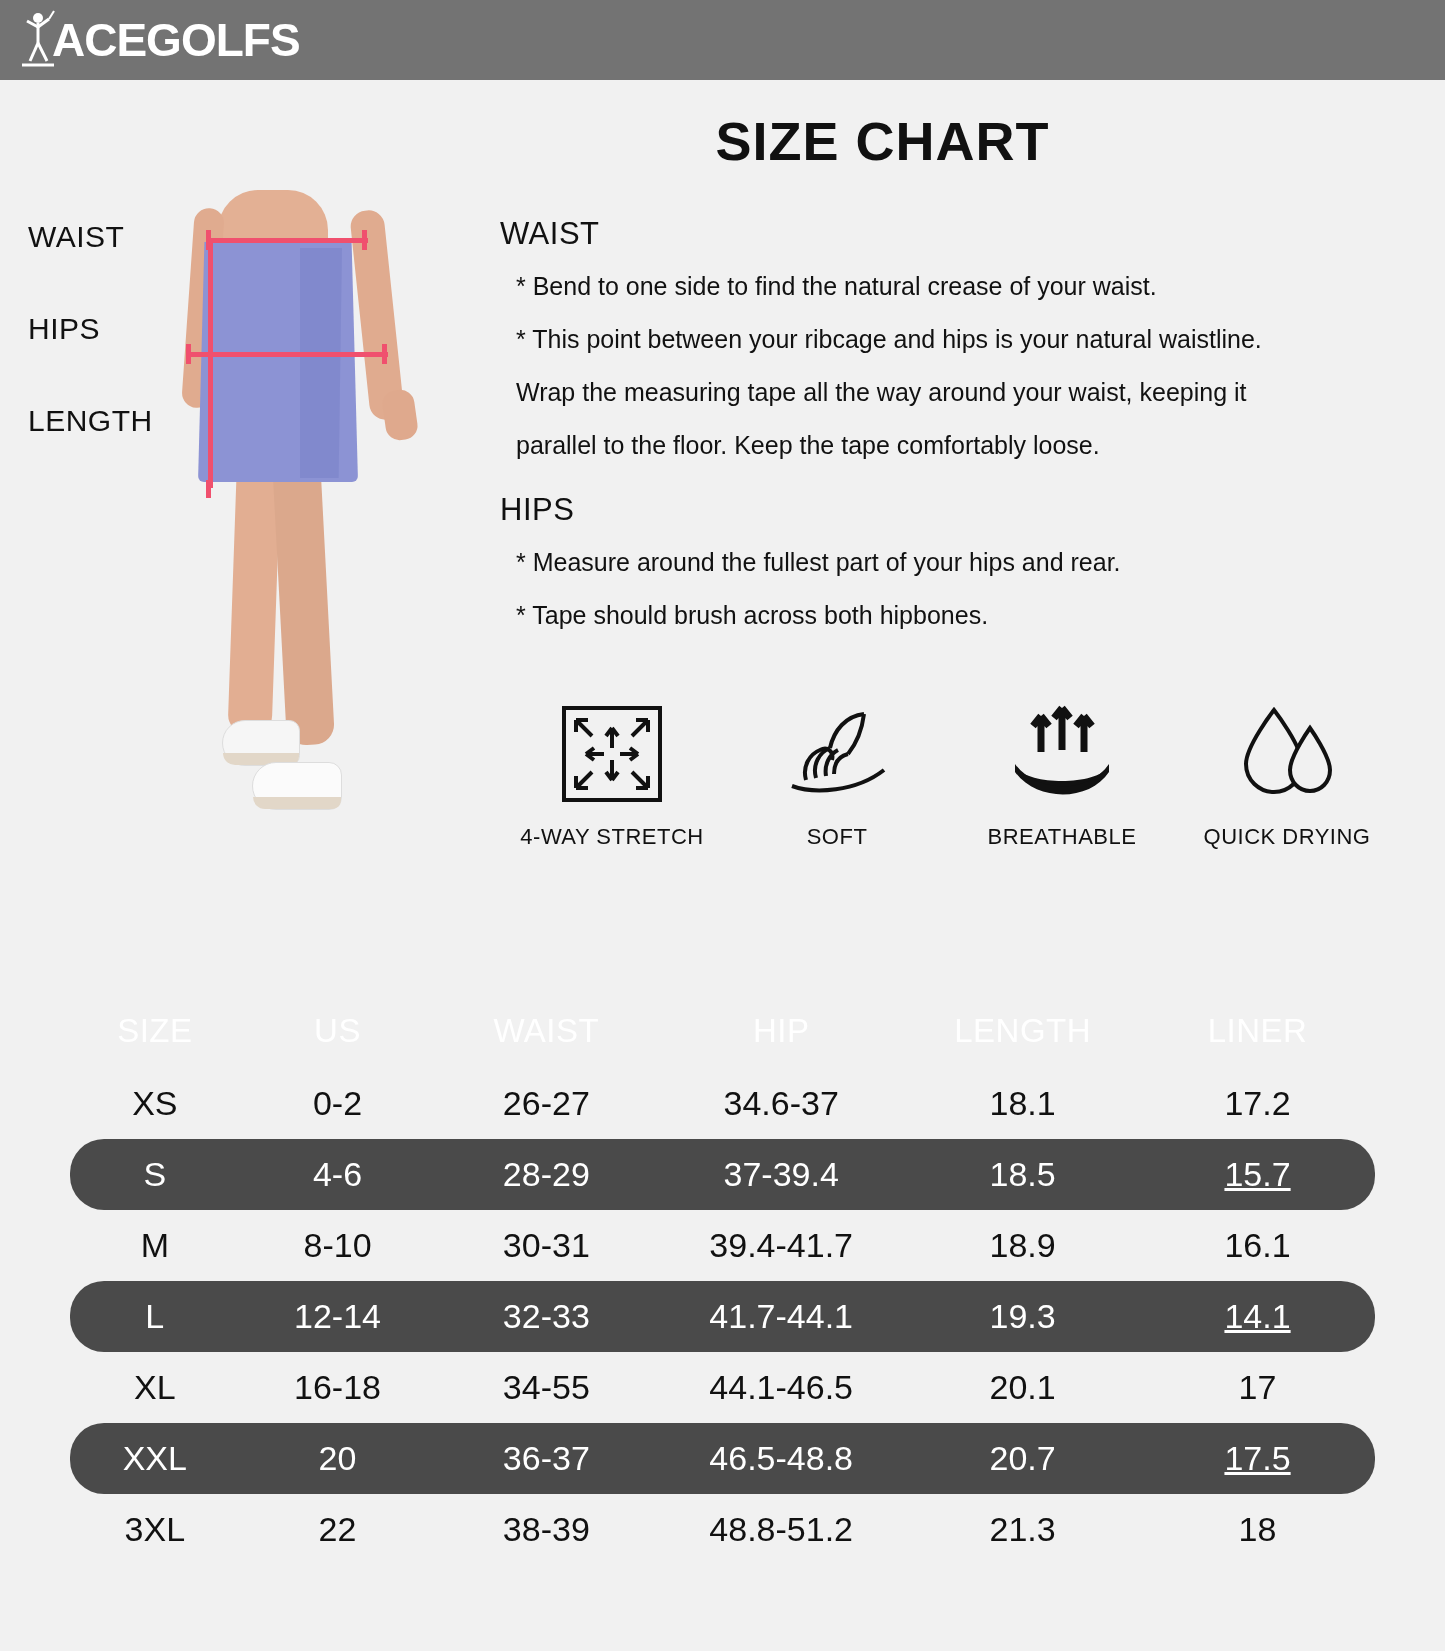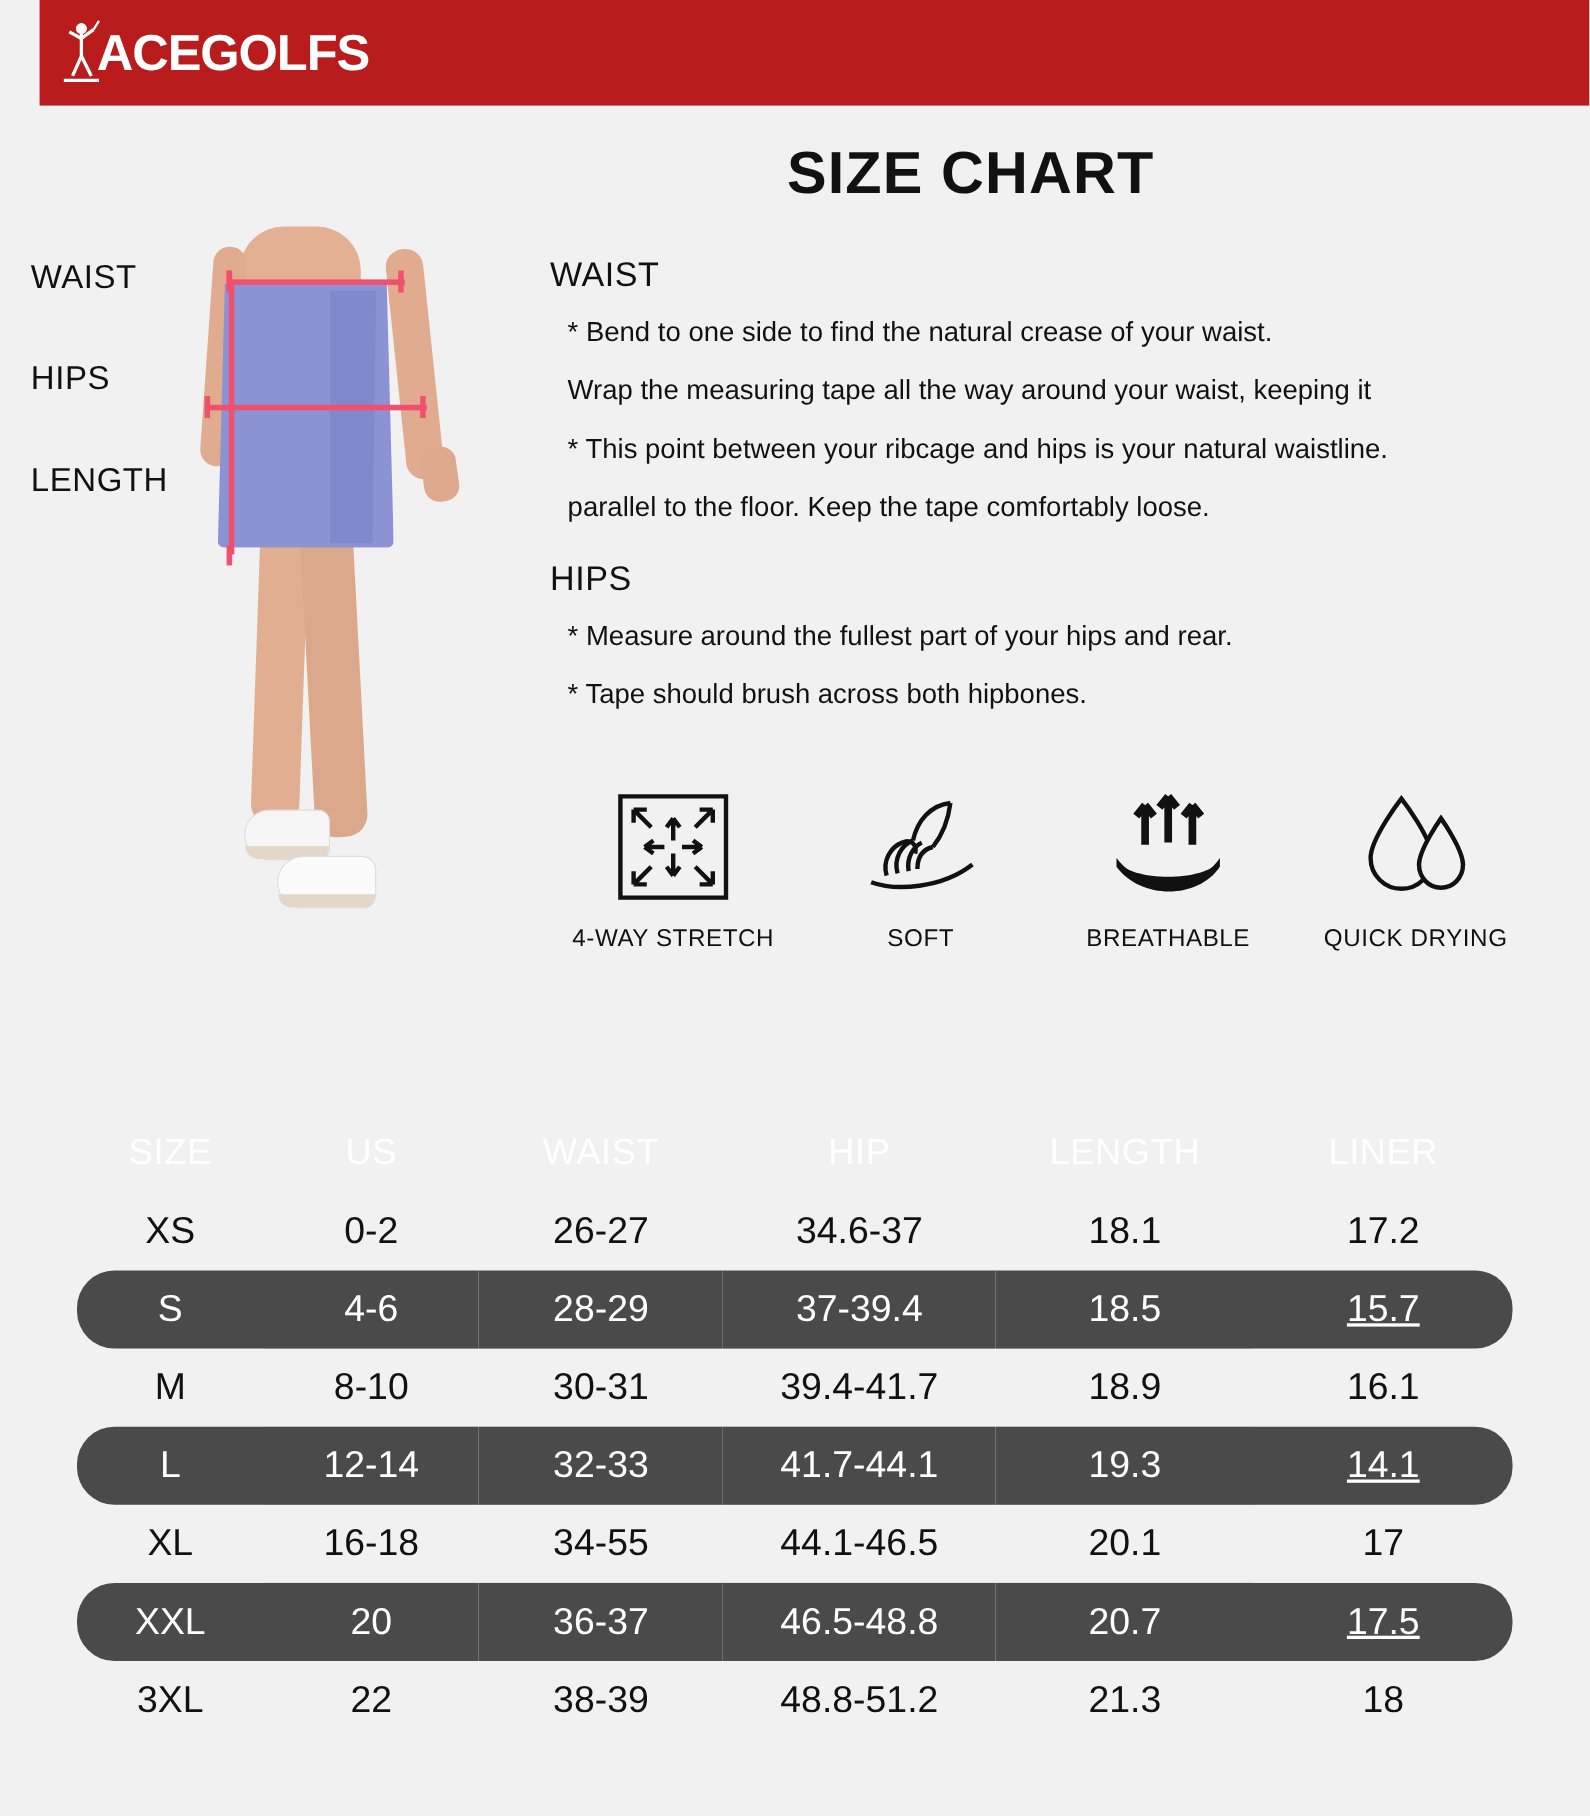--- a/index.html
+++ b/index.html
@@ -7,26 +7,25 @@
     width: 1445px;
     height: 1651px;
     background: #f2f2f2;
     font-family: "Liberation Sans", sans-serif;
     overflow: hidden;
   }
   .page { position: relative; width: 1445px; height: 1651px; background: #f1f1f1; }
 
   
   .topbar {
-    height: 96px;
-    background: #b91c1c;
+    height: 80px;
+    background: #737373;
     display: flex;
     align-items: center;
     padding-left: 18px;
-    margin-left: 36px;
   }
   .logo-wrap { display: flex; align-items: center; }
   .logo-icon { width: 40px; height: 62px; position: relative; }
   .logo-text {
     color: #ffffff;
     font-size: 46px;
     font-weight: bold;
     letter-spacing: -1px;
     font-family: "Liberation Sans", sans-serif;
     margin-left: -6px;
@@ -234,22 +233,22 @@
         <div class="guide g-len"></div>
         <div class="guide g-cap-top"></div>
         <div class="guide g-cap-bot"></div>
       </div>
     </div>
 
     <div class="right-col">
       <div class="sect-head">WAIST</div>
       <div class="sect-body">
         <p>* Bend to one side to find the natural crease of your waist.</p>
+        <p>* This point between your ribcage and hips is your natural waistline.</p>
         <p>Wrap the measuring tape all the way around your waist, keeping it</p>
-        <p>* This point between your ribcage and hips is your natural waistline.</p>
         <p>parallel to the floor. Keep the tape comfortably loose.</p>
       </div>
 
       <div class="sect-head">HIPS</div>
       <div class="sect-body">
         <p>* Measure around the fullest part of your hips and rear.</p>
         <p>* Tape should brush across both hipbones.</p>
       </div>
 
       <div class="features">

